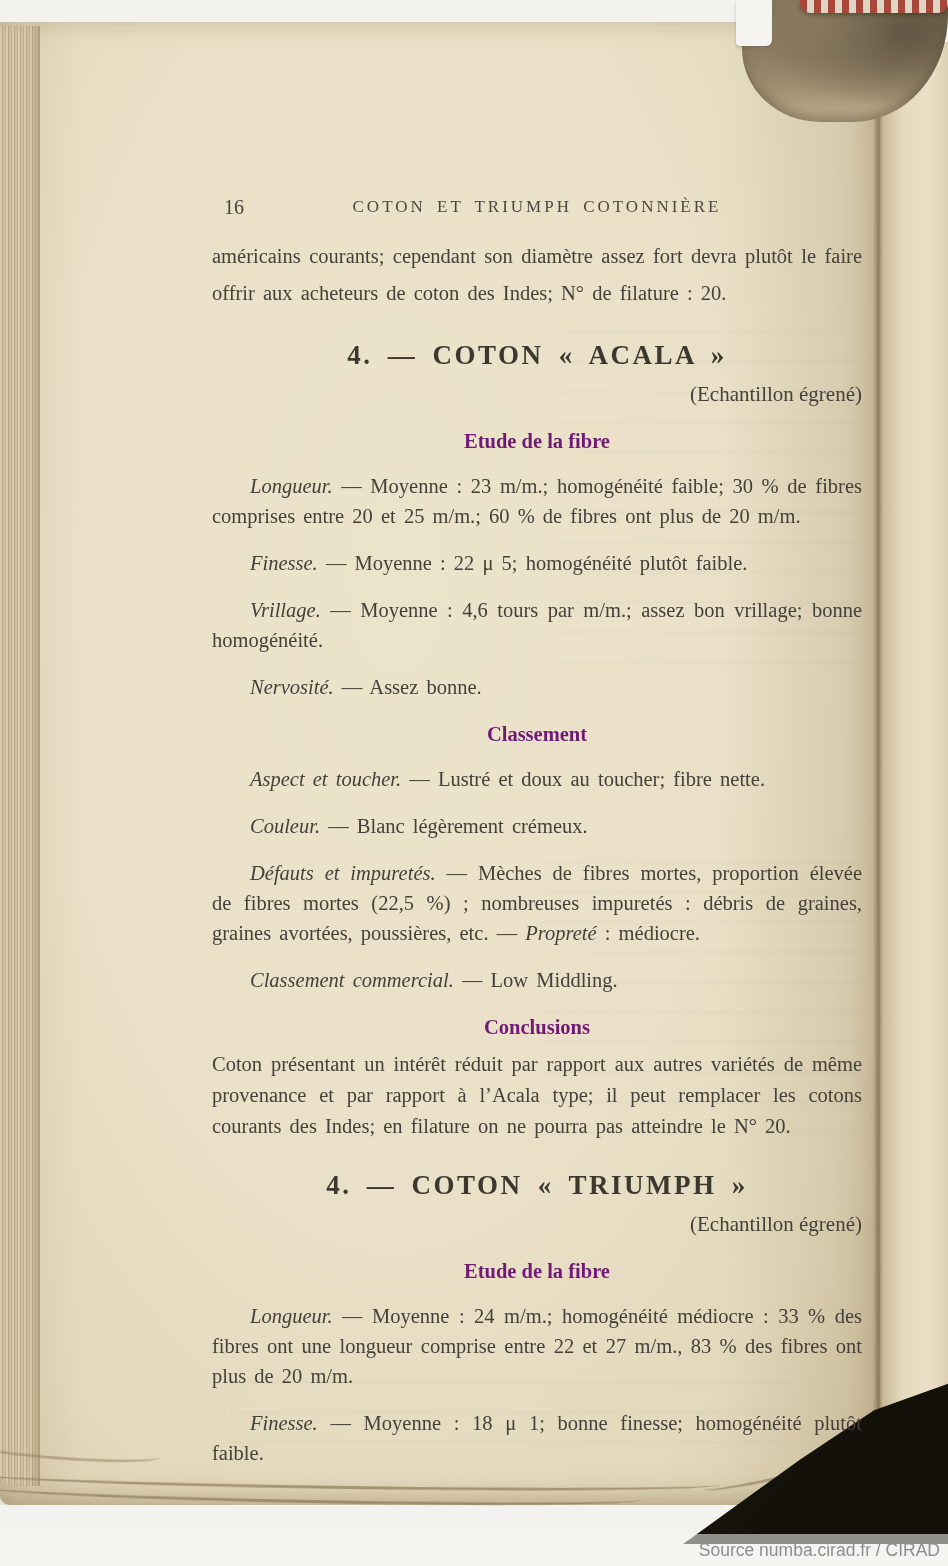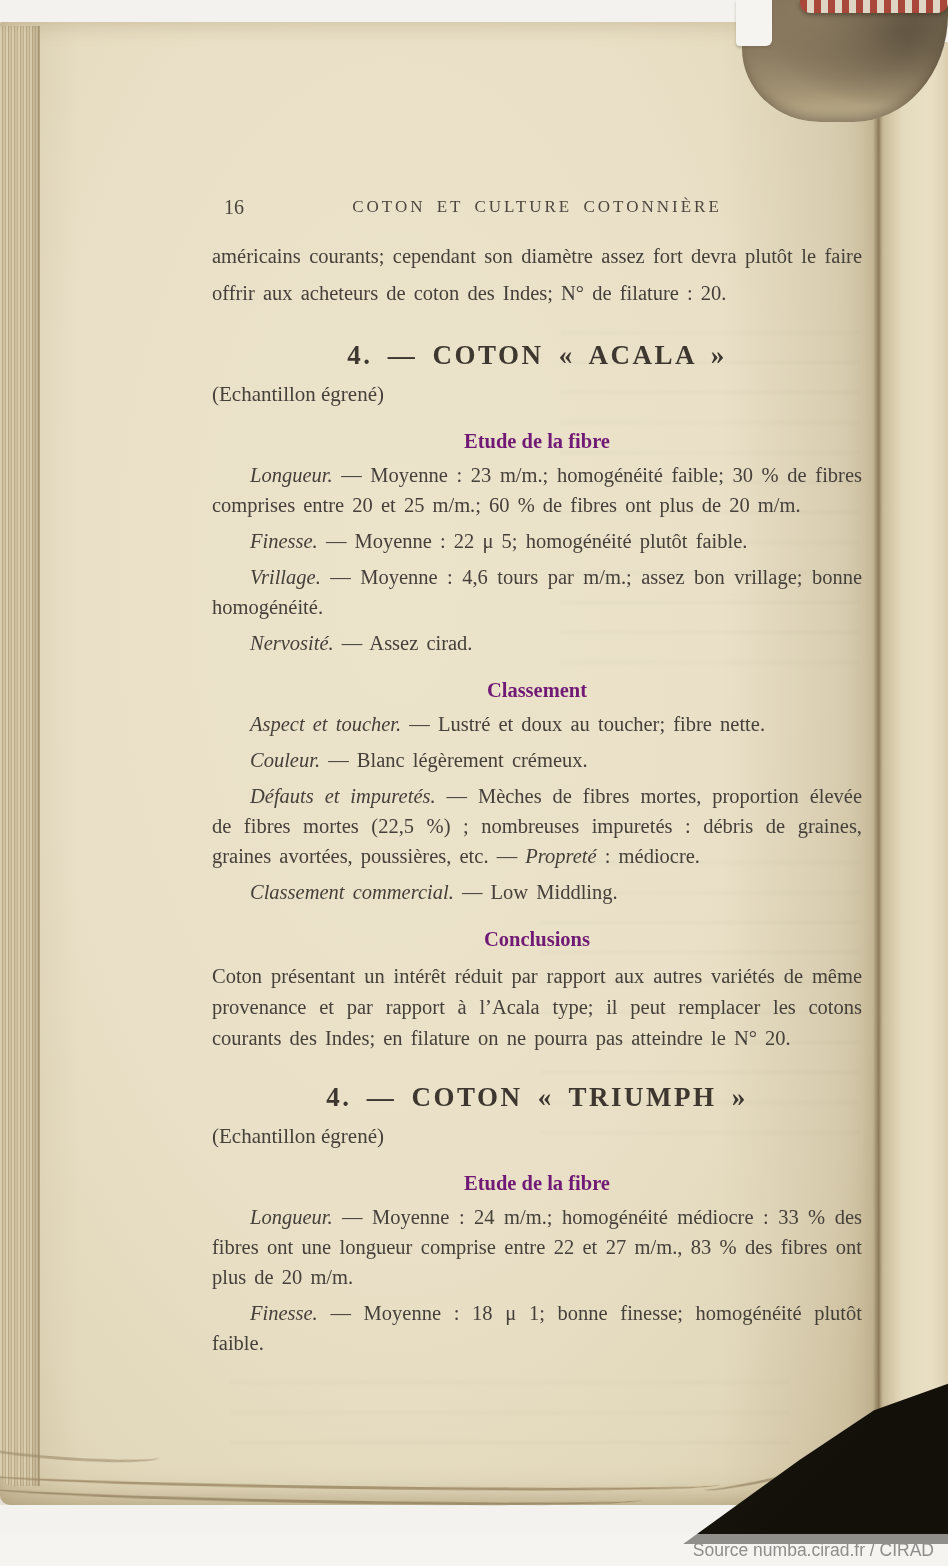--- a/index.html
+++ b/index.html
@@ -82,30 +82,30 @@
   }
   .header-row{position:relative;height:26px;}
   .page-num{position:absolute;left:12px;top:0;font-size:20px;color:#4a443c;}
   .running-title{text-align:center;font-size:17px;letter-spacing:3px;color:#4c463e;word-spacing:4px;}
   p{margin:0;text-align:justify;}
   .cont{margin-top:20px;line-height:37px;word-spacing:3px;}
   h2{
     margin:27px 0 0;text-align:center;font-size:27px;font-weight:700;
     letter-spacing:2.5px;color:#3d372f;line-height:32px;word-spacing:6px;
   }
-  .subtitle{margin-top:8px;text-align:left;font-size:21px;text-indent:0;}
+  .subtitle{margin-top:8px;text-align:right;font-size:21px;text-indent:0;}
   h3{margin:19px 0 0;text-align:center;font-size:20.5px;font-weight:700;color:#701a75;line-height:26px;}
-  .entry{margin-top:6px;text-indent:38px;word-spacing:3px;}
+  .entry{margin-top:17px;text-indent:38px;word-spacing:3px;}
   .conc{margin-top:9px;text-indent:0;word-spacing:3px;line-height:31px;}
   .it{font-style:italic;}
 
   
   .footer{
     position:absolute;left:0;top:1534px;width:948px;height:32px;z-index:7;
-    display:flex;align-items:center;justify-content:flex-end;box-sizing:border-box;padding-right:14px;
+    display:flex;align-items:center;justify-content:flex-end;box-sizing:border-box;padding-right:8px;
     font-family:"Liberation Sans", sans-serif;font-size:17.5px;color:#8e8d8b;
     background:rgba(246,246,244,.55);
   }
 </style>
 </head>
 <body>
 
 <div id="scene">
 
   <div class="page"></div>
@@ -126,34 +126,34 @@
   <div class="curl-line c1"></div>
   <div class="curl-line c2"></div>
   <div class="curl-line c3"></div>
   <div class="curl-line c4"></div>
   <div class="cover"></div>
 
   <div class="content">
 
     <div class="header-row">
       <span class="page-num">16</span>
-      <div class="running-title">COTON ET CULTURE COTONNIÈRE</div>
+      <div class="running-title">COTON ET TRIUMPH COTONNIÈRE</div>
     </div>
 
     <p class="cont">américains courants; cependant son diamètre assez fort devra plutôt le faire offrir aux acheteurs de coton des Indes; N° de filature : 20.</p>
 
     <h2>4. — COTON « ACALA »</h2>
     <div class="subtitle">(Echantillon égrené)</div>
 
     <h3>Etude de la fibre</h3>
 
     <p class="entry"><span class="it">Longueur.</span><span> — Moyenne : 23 m/m.; homogénéité faible; 30 % de fibres comprises entre 20 et 25 m/m.; 60 % de fibres ont plus de 20 m/m.</span></p>
     <p class="entry"><span class="it">Finesse.</span><span> — Moyenne : 22 μ 5; homogénéité plutôt faible.</span></p>
     <p class="entry"><span class="it">Vrillage.</span><span> — Moyenne : 4,6 tours par m/m.; assez bon vrillage; bonne homogénéité.</span></p>
-    <p class="entry"><span class="it">Nervosité.</span><span> — Assez cirad.</span></p>
+    <p class="entry"><span class="it">Nervosité.</span><span> — Assez bonne.</span></p>
 
     <h3>Classement</h3>
 
     <p class="entry"><span class="it">Aspect et toucher.</span><span> — Lustré et doux au toucher; fibre nette.</span></p>
     <p class="entry"><span class="it">Couleur.</span><span> — Blanc légèrement crémeux.</span></p>
     <p class="entry"><span class="it">Défauts et impuretés.</span><span> — Mèches de fibres mortes, proportion élevée de fibres mortes (22,5 %) ; nombreuses impuretés : débris de graines, graines avortées, poussières, etc. — </span><span class="it">Propreté</span><span> : médiocre.</span></p>
     <p class="entry"><span class="it">Classement commercial.</span><span> — Low Middling.</span></p>
 
     <h3>Conclusions</h3>
     <p class="conc">Coton présentant un intérêt réduit par rapport aux autres variétés de même provenance et par rapport à l’Acala type; il peut remplacer les cotons courants des Indes; en filature on ne pourra pas atteindre le N° 20.</p>

